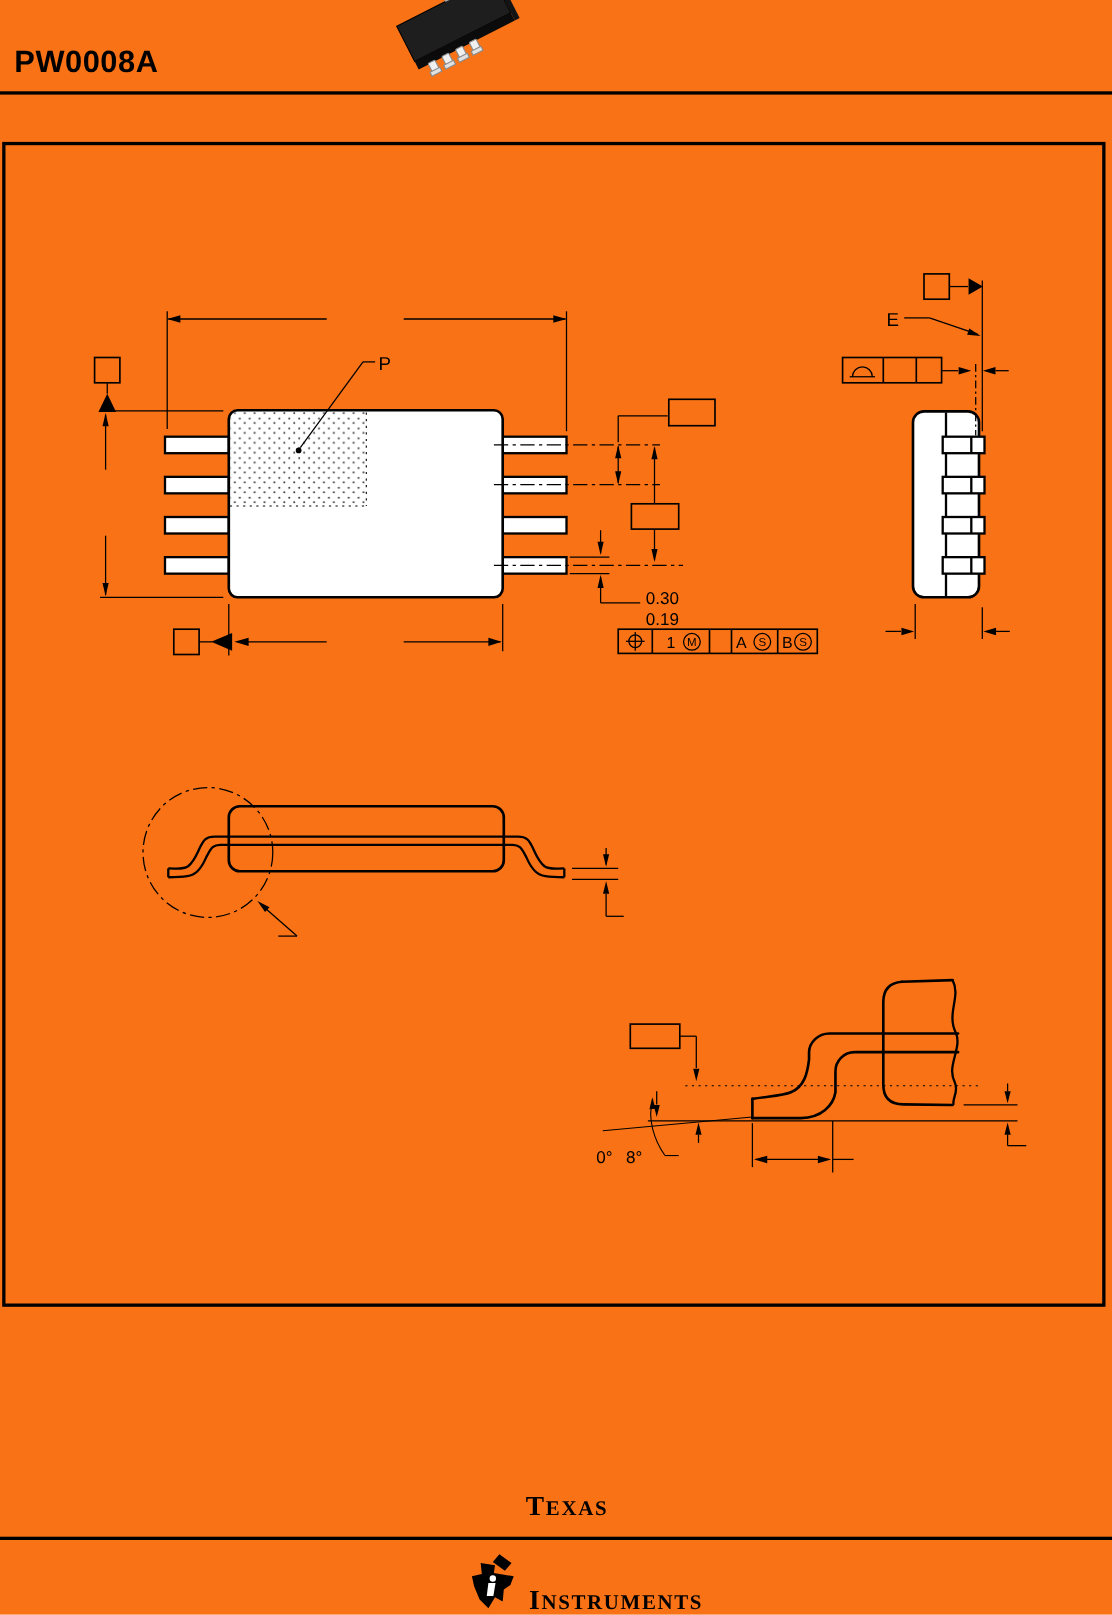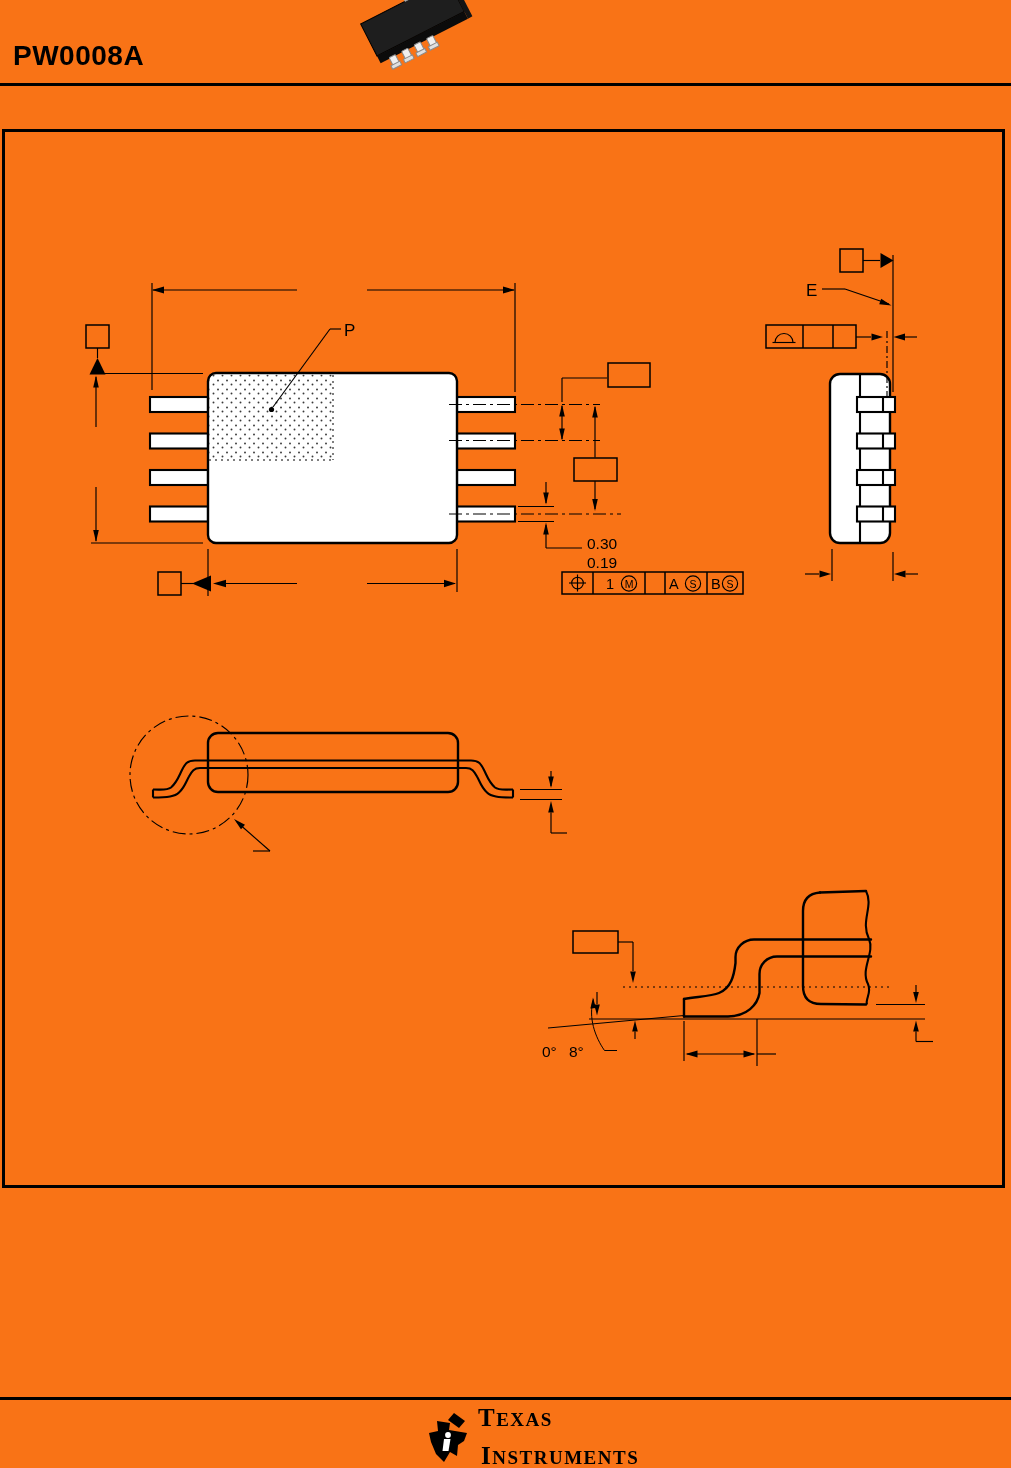--- a/index.html
+++ b/index.html
@@ -25,21 +25,21 @@
   .whitefill{fill:#fff;}
   text{font-family:"Liberation Sans",sans-serif;fill:#000;}
   .t-label{font-size:17px;}
   .t-dim{font-size:15.5px;}
   .t-fcf{font-size:14.5px;}
   .t-circ{font-size:10.5px;}
   .brand{position:absolute;font-family:"Liberation Serif",serif;font-weight:bold;
          letter-spacing:1.5px;white-space:nowrap;}
   .brand .big{font-size:25px;}
   .brand .small{font-size:19px;}
-  #brand1{left:478px;top:1404px;}
+  #brand1{left:478px;top:1356px;}
   #brand2{left:481px;top:1442px;}
 </style>
 </head>
 <body>
 
 <div class="page">
 
   <div class="doc-title">PW0008A</div>
 
   <svg width="140" height="84" viewBox="0 0 140 84" style="left:355px;top:0px;">

